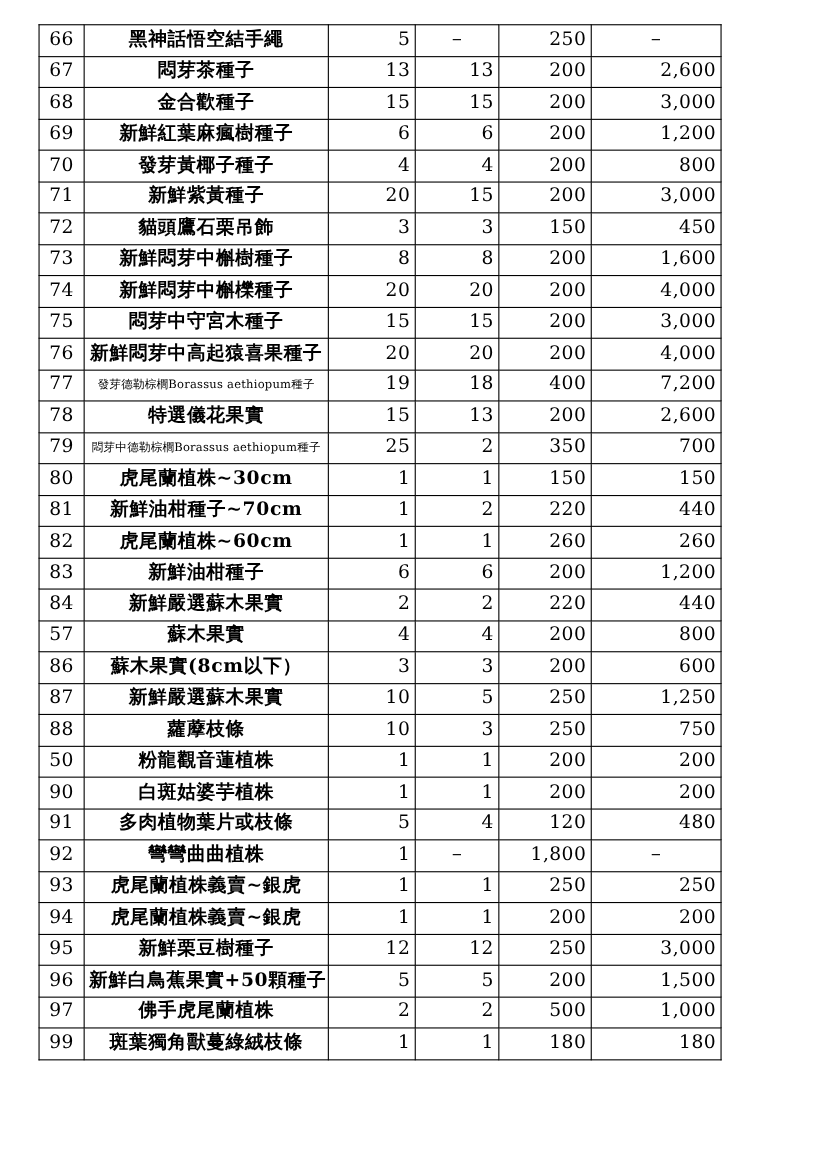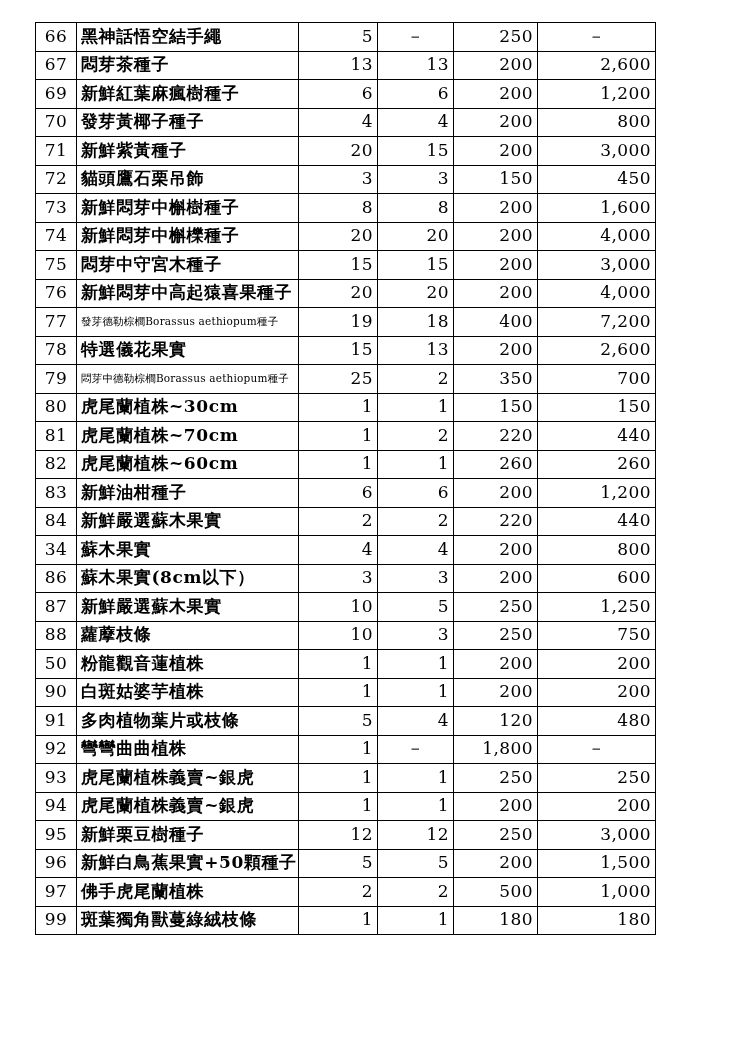--- a/index.html
+++ b/index.html
@@ -53,21 +53,21 @@
   col.c-total { width: 118px; }
 
   td.idx {
     text-align: center;
     font-family: "DejaVu Serif", "Liberation Serif", serif;
     font-size: 19px;
     letter-spacing: 0.5px;
   }
 
   td.name {
-    text-align: left;
+    text-align: center;
     font-size: 17.5px;
     letter-spacing: 0.6px;
     font-weight: 600;
     padding-left: 5px;
   }
 
   td.name.tiny {
     font-size: 10.5px;
     letter-spacing: 0.2px;
     font-weight: 500;
@@ -109,20 +109,28 @@
         </tr>
         <tr>
           <td class="idx">67</td>
           <td class="name">悶芽茶種子</td>
           <td class="num">13</td>
           <td class="num">13</td>
           <td class="num">200</td>
           <td class="num">2,600</td>
         </tr>
         <tr>
+          <td class="idx">68</td>
+          <td class="name">金合歡種子</td>
+          <td class="num">15</td>
+          <td class="num">15</td>
+          <td class="num">200</td>
+          <td class="num">3,000</td>
+        </tr>
+        <tr>
           <td class="idx">69</td>
           <td class="name">新鮮紅葉麻瘋樹種子</td>
           <td class="num">6</td>
           <td class="num">6</td>
           <td class="num">200</td>
           <td class="num">1,200</td>
         </tr>
         <tr>
           <td class="idx">70</td>
           <td class="name">發芽黃椰子種子</td>
@@ -206,21 +214,21 @@
         <tr>
           <td class="idx">80</td>
           <td class="name">虎尾蘭植株~30cm</td>
           <td class="num">1</td>
           <td class="num">1</td>
           <td class="num">150</td>
           <td class="num">150</td>
         </tr>
         <tr>
           <td class="idx">81</td>
-          <td class="name">虎尾蘭植株~70cm</td>
+          <td class="name">新鮮油柑種子~70cm</td>
           <td class="num">1</td>
           <td class="num">2</td>
           <td class="num">220</td>
           <td class="num">440</td>
         </tr>
         <tr>
           <td class="idx">82</td>
           <td class="name">虎尾蘭植株~60cm</td>
           <td class="num">1</td>
           <td class="num">1</td>
@@ -237,21 +245,21 @@
         </tr>
         <tr>
           <td class="idx">84</td>
           <td class="name">新鮮嚴選蘇木果實</td>
           <td class="num">2</td>
           <td class="num">2</td>
           <td class="num">220</td>
           <td class="num">440</td>
         </tr>
         <tr>
-          <td class="idx">34</td>
+          <td class="idx">57</td>
           <td class="name">蘇木果實</td>
           <td class="num">4</td>
           <td class="num">4</td>
           <td class="num">200</td>
           <td class="num">800</td>
         </tr>
         <tr>
           <td class="idx">86</td>
           <td class="name">蘇木果實(8cm以下）</td>
           <td class="num">3</td>

